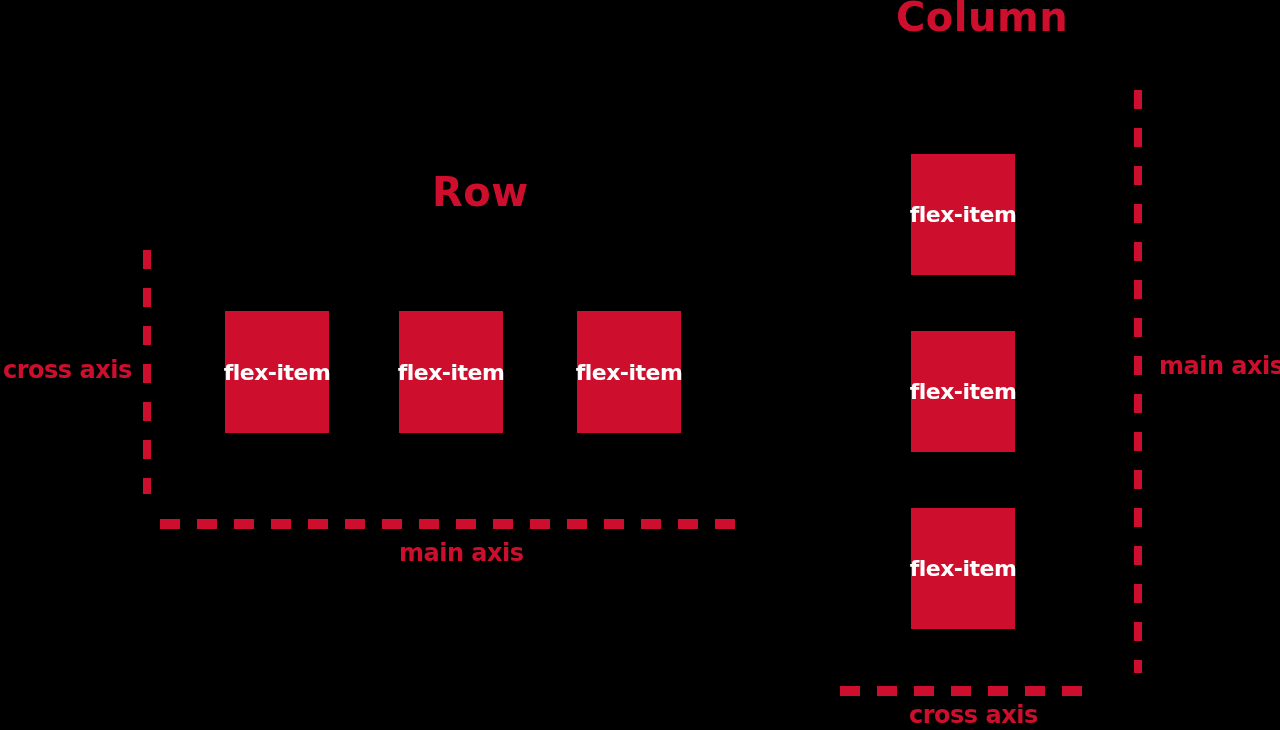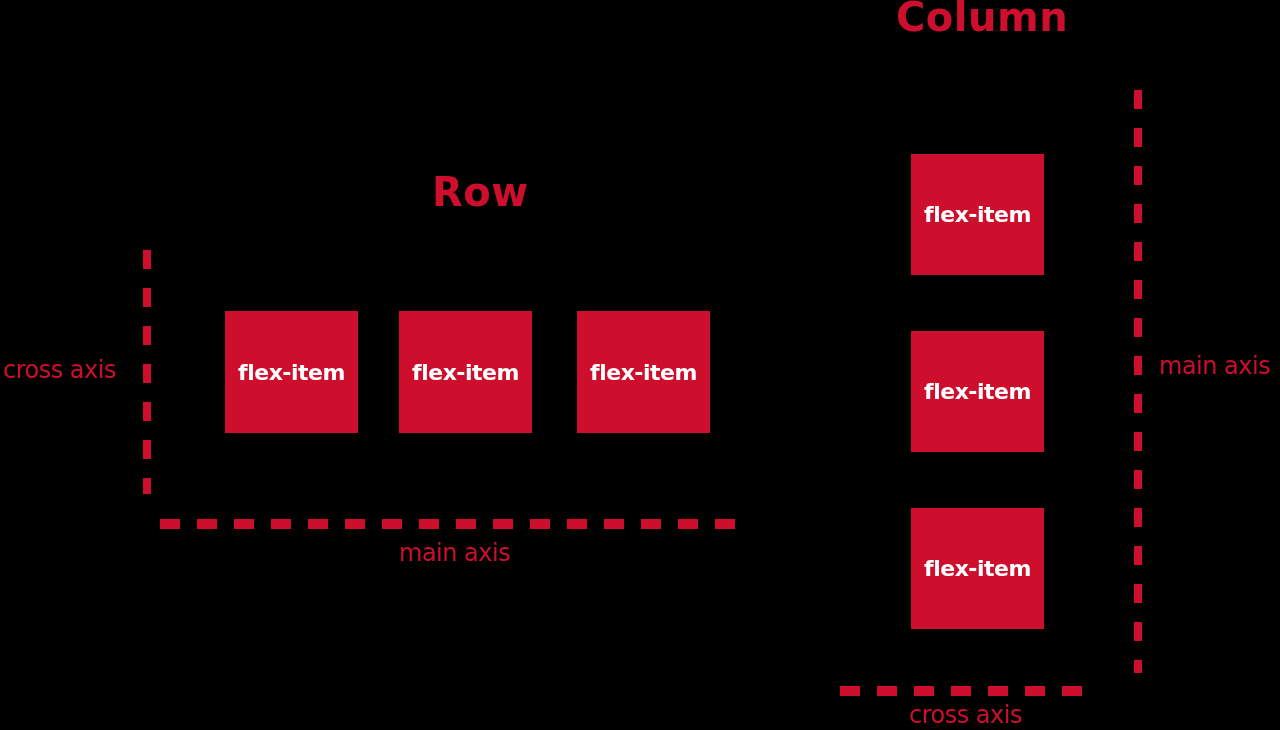--- a/index.html
+++ b/index.html
@@ -19,21 +19,21 @@
     line-height: 1;
     letter-spacing: 0.5px;
     white-space: nowrap;
   }
   #row-title    { left: 432px; top: 172px; }
   #column-title { left: 896px; top: -3px; }
 
   .axis-label {
     position: absolute;
     color: var(--accent, #ce0e2d);
-    font-weight: normal;
+    font-weight: bold;
     font-size: 24px;
     line-height: 1;
     letter-spacing: -0.5px;
     white-space: nowrap;
   }
   #row-cross-label    { left: 3px;    top: 358px; }
   #row-main-label     { left: 399px;  top: 541px; }
   #col-main-label     { left: 1159px; top: 354px; }
   #col-cross-label    { left: 909px;  top: 703px; }
 
@@ -53,21 +53,21 @@
     background: repeating-linear-gradient(
       to right,
       var(--accent, #ce0e2d) 0px, var(--accent, #ce0e2d) 20px,
       transparent 20px, transparent 37px);
   }
   #row-main-line  { left: 160px; top: 519px; width: 585px; }
   #col-cross-line { left: 840px; top: 686px; width: 244px; }
 
   .flex-item-box {
     position: absolute;
-    width: 133px; height: 122px;
+    width: 104px; height: 122px;
     background: var(--accent, #ce0e2d);
     display: flex; align-items: center; justify-content: center;
     color: var(--item-text, #fff);
     font-weight: bold;
     font-size: 22px;
     letter-spacing: -0.5px;
     white-space: nowrap;
   }
   
   #row-item-1 { left: 225px; top: 311px; }

